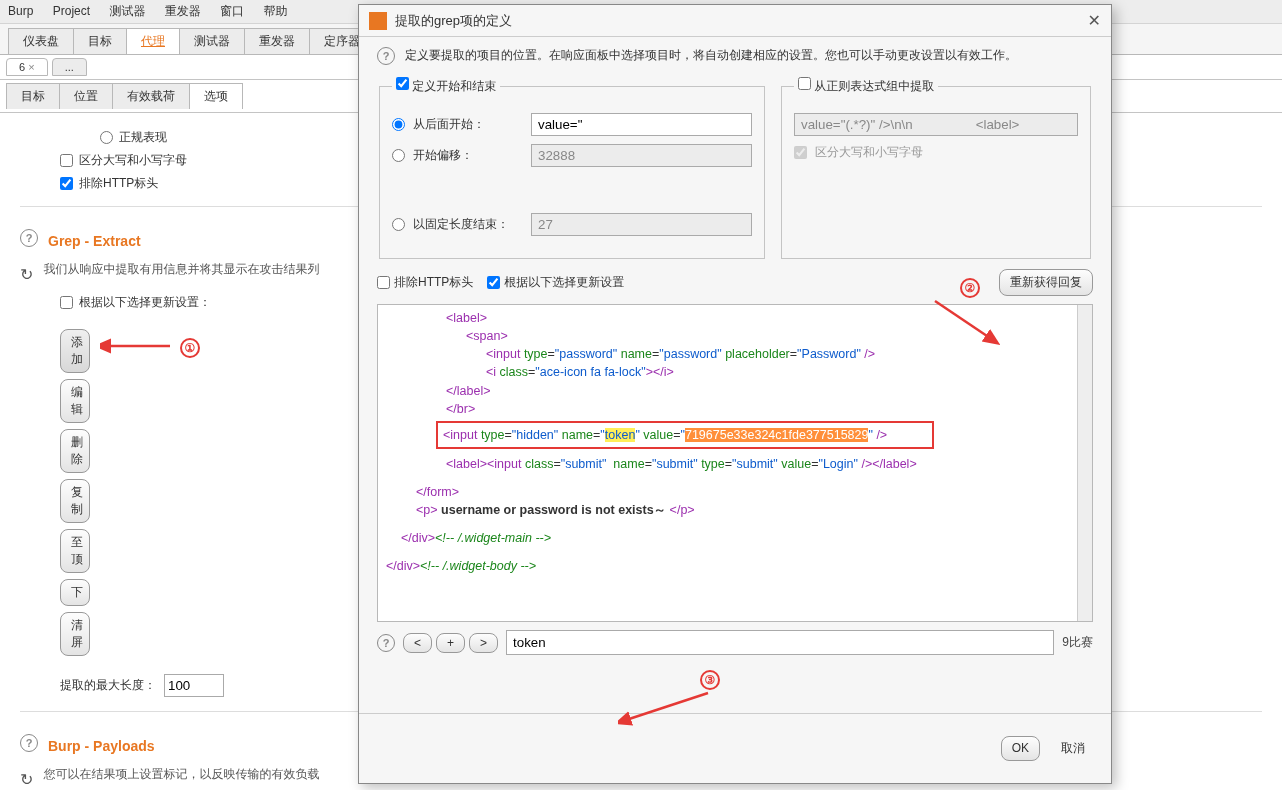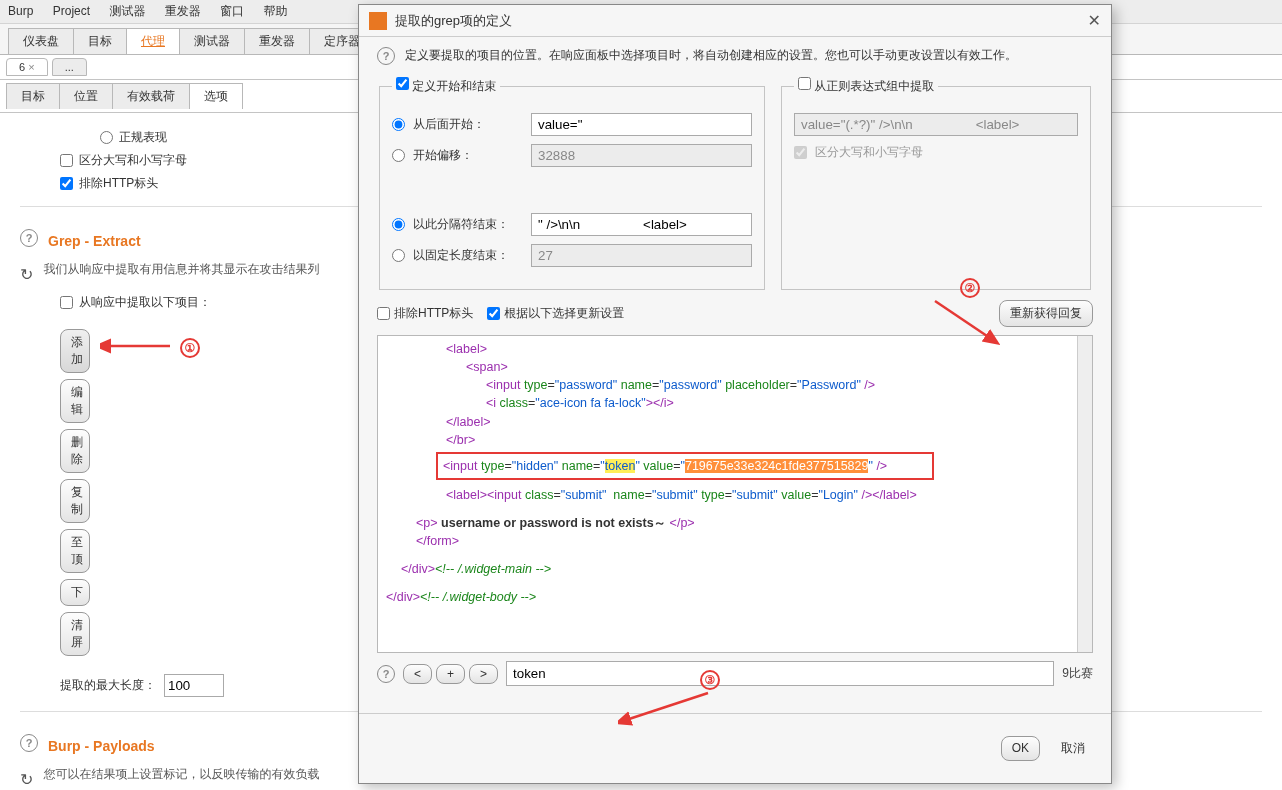--- a/index.html
+++ b/index.html
@@ -121,21 +121,21 @@
   <div style="display:flex;align-items:center;gap:10px">
     <span class="help-icon">?</span>
     <span class="section-title">Grep - Extract</span>
   </div>
   <div style="display:flex;align-items:center;gap:10px;margin-top:6px">
     <span style="font-size:16px;color:#555">↻</span>
     <span class="desc">我们从响应中提取有用信息并将其显示在攻击结果列</span>
   </div>
   <div class="check-row">
     <input type="checkbox" style="">
-    <span>从响应中提取以下项目：</span>
+    <span>根据以下选择更新设置：</span>
   </div>
 
   <div class="btn-col">
     <div class="btn gray">添加</div>
     <div class="btn">编辑</div>
     <div class="btn">删除</div>
     <div class="btn">复制</div>
     <div class="btn">至顶</div>
     <div class="btn">下</div>
     <div class="btn">清屏</div>
@@ -181,25 +181,20 @@
           <input type="radio" name="start" checked="" style="">
           <label>从后面开始：</label>
           <input type="text" value="value=&quot;" style="">
         </div>
         <div class="frow">
           <input type="radio" name="start" style="">
           <label>开始偏移：</label>
           <input type="text" disabled="" value="32888" style="">
         </div>
         <div style="height:30px"></div>
-        <div class="frow">
-          <input type="radio" name="end" checked="" style="">
-          <label>以此分隔符结束：</label>
-          <input type="text" value="&quot; /&gt;\n\n                 &lt;label&gt;" style="">
-        </div>
         <div class="frow">
           <input type="radio" name="end" style="">
           <label>以固定长度结束：</label>
           <input type="text" disabled="" value="27" style="">
         </div>
       </fieldset>
 
       <fieldset class="fldright">
         <legend><input type="checkbox" style=""> <span>从正则表达式组中提取</span></legend>
         <div class="frow">
@@ -230,22 +225,22 @@
       <div style="padding-left:80px"><span class="t-tag">&lt;span&gt;</span></div>
       <div style="padding-left:100px"><span class="t-tag">&lt;input</span> <span class="t-attr">type</span>=<span class="t-str">"<span>password</span>"</span> <span class="t-attr">name</span>=<span class="t-str">"<span>password</span>"</span> <span class="t-attr">placeholder</span>=<span class="t-str">"<span>Password</span>"</span> <span class="t-tag">/&gt;</span></div>
       <div style="padding-left:100px"><span class="t-tag">&lt;i</span> <span class="t-attr">class</span>=<span class="t-str">"<span>ace-icon fa fa-lock</span>"</span><span class="t-tag">&gt;&lt;/i&gt;</span></div>
       <div style="padding-left:60px"><span class="t-tag">&lt;/label&gt;</span></div>
       <div style="padding-left:60px"><span class="t-tag">&lt;/br&gt;</span></div>
       <div class="red-box" style="margin-left:50px;margin-right:150px">
         <span class="t-tag">&lt;input</span> <span class="t-attr">type</span>=<span class="t-str">"hidden"</span> <span class="t-attr">name</span>=<span class="t-str">"<span class="hl-yellow">token</span>"</span> <span class="t-attr">value</span>=<span class="t-str">"<span class="hl-orange">719675e33e324c1fde377515829</span>"</span> <span class="t-tag">/&gt;</span>
       </div>
       <div style="padding-left:60px;margin-top:6px"><span class="t-tag">&lt;label&gt;&lt;input</span> <span class="t-attr">class</span>=<span class="t-str">"<span>submit</span>"</span>&nbsp;&nbsp;<span class="t-attr">name</span>=<span class="t-str">"<span>submit</span>"</span> <span class="t-attr">type</span>=<span class="t-str">"<span>submit</span>"</span> <span class="t-attr">value</span>=<span class="t-str">"<span>Login</span>"</span> <span class="t-tag">/&gt;&lt;/label&gt;</span></div>
       <div style="height:10px"></div>
+      <div style="padding-left:30px"><span class="t-tag">&lt;/form&gt;</span></div>
       <div style="padding-left:30px"><span class="t-tag">&lt;p&gt;</span> <span class="strong">username or password is not exists～</span> <span class="t-tag">&lt;/p&gt;</span></div>
-      <div style="padding-left:30px"><span class="t-tag">&lt;/form&gt;</span></div>
       <div style="height:10px"></div>
       <div style="padding-left:15px"><span class="t-tag">&lt;/div&gt;</span><span class="t-cmt">&lt;!-- /.widget-main --&gt;</span></div>
       <div style="height:10px"></div>
       <div><span class="t-tag">&lt;/div&gt;</span><span class="t-cmt">&lt;!-- /.widget-body --&gt;</span></div>
       <div class="scrollbar-stub"></div>
     </div>
 
     <div class="search-row">
       <span class="help-icon">?</span>
       <div class="nav">

